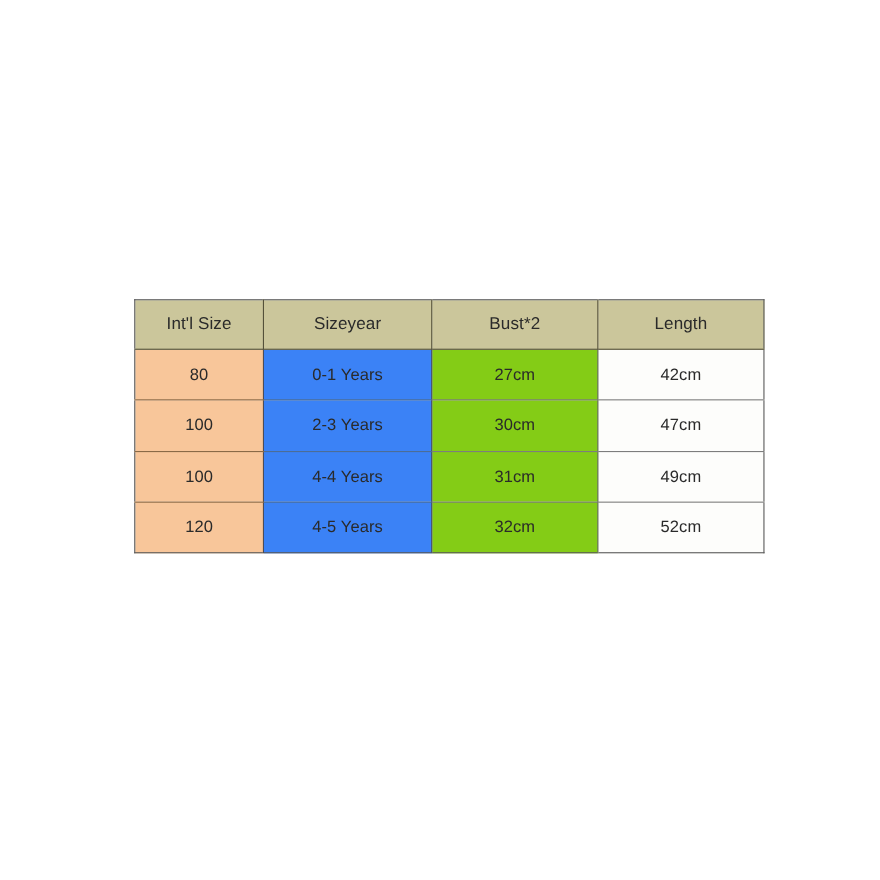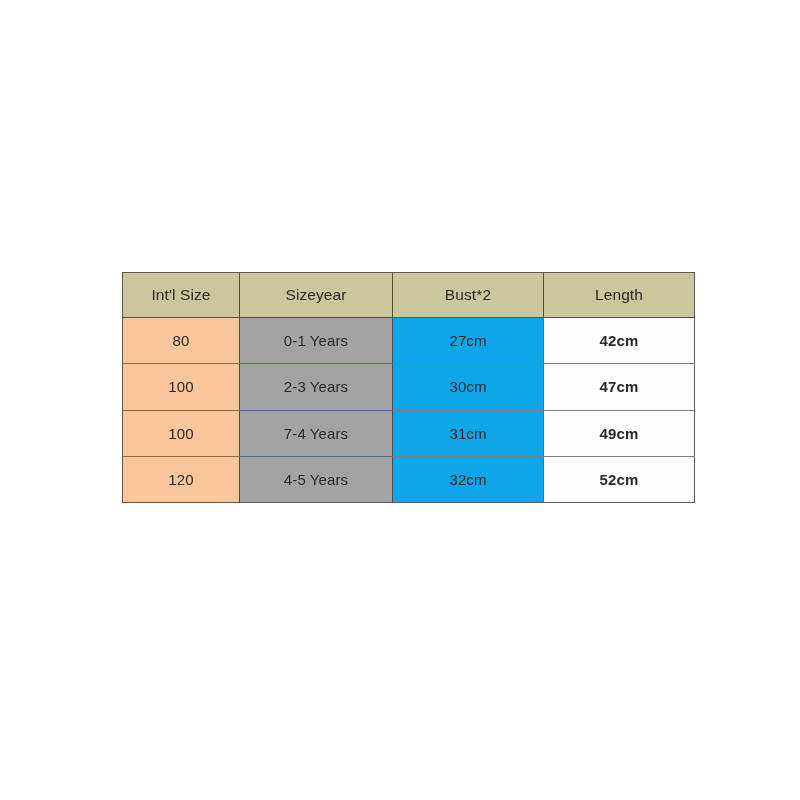--- a/index.html
+++ b/index.html
@@ -67,33 +67,32 @@
   
   #size-chart td.cell-intl {
     background: #f8c69a;
     border-right: 1.5px solid #4c4c58;
     border-bottom: 1.5px solid #8a6a47;
     font-size: 15px;
   }
   #size-chart tbody tr:last-child td.cell-intl { border-bottom: none; }
 
   #size-chart td.cell-year {
-    background: #a3a3a3;
+    background: #3b82f6;
     border-right: 1.5px solid #4c4c58;
     border-bottom: 1.5px solid #4c6d96;
   }
   #size-chart tbody tr:last-child td.cell-year { border-bottom: none; }
 
   #size-chart td.cell-bust {
-    background: #0ea5e9;
+    background: #84cc16;
     border-right: 1.5px solid #6a6a6a;
   }
   #size-chart td.cell-length {
     background: #fdfdfb;
-    font-weight: bold;
   }
 </style>
 </head>
 <body>
 
 <table id="size-chart">
   <colgroup>
     <col class="c-intl">
     <col class="c-year">
     <col class="c-bust">
@@ -115,21 +114,21 @@
       <td class="cell-length">42cm</td>
     </tr>
     <tr>
       <td class="cell-intl">100</td>
       <td class="cell-year">2-3 Years</td>
       <td class="cell-bust">30cm</td>
       <td class="cell-length">47cm</td>
     </tr>
     <tr>
       <td class="cell-intl">100</td>
-      <td class="cell-year">7-4 Years</td>
+      <td class="cell-year">4-4 Years</td>
       <td class="cell-bust">31cm</td>
       <td class="cell-length">49cm</td>
     </tr>
     <tr>
       <td class="cell-intl">120</td>
       <td class="cell-year">4-5 Years</td>
       <td class="cell-bust">32cm</td>
       <td class="cell-length">52cm</td>
     </tr>
   </tbody>

